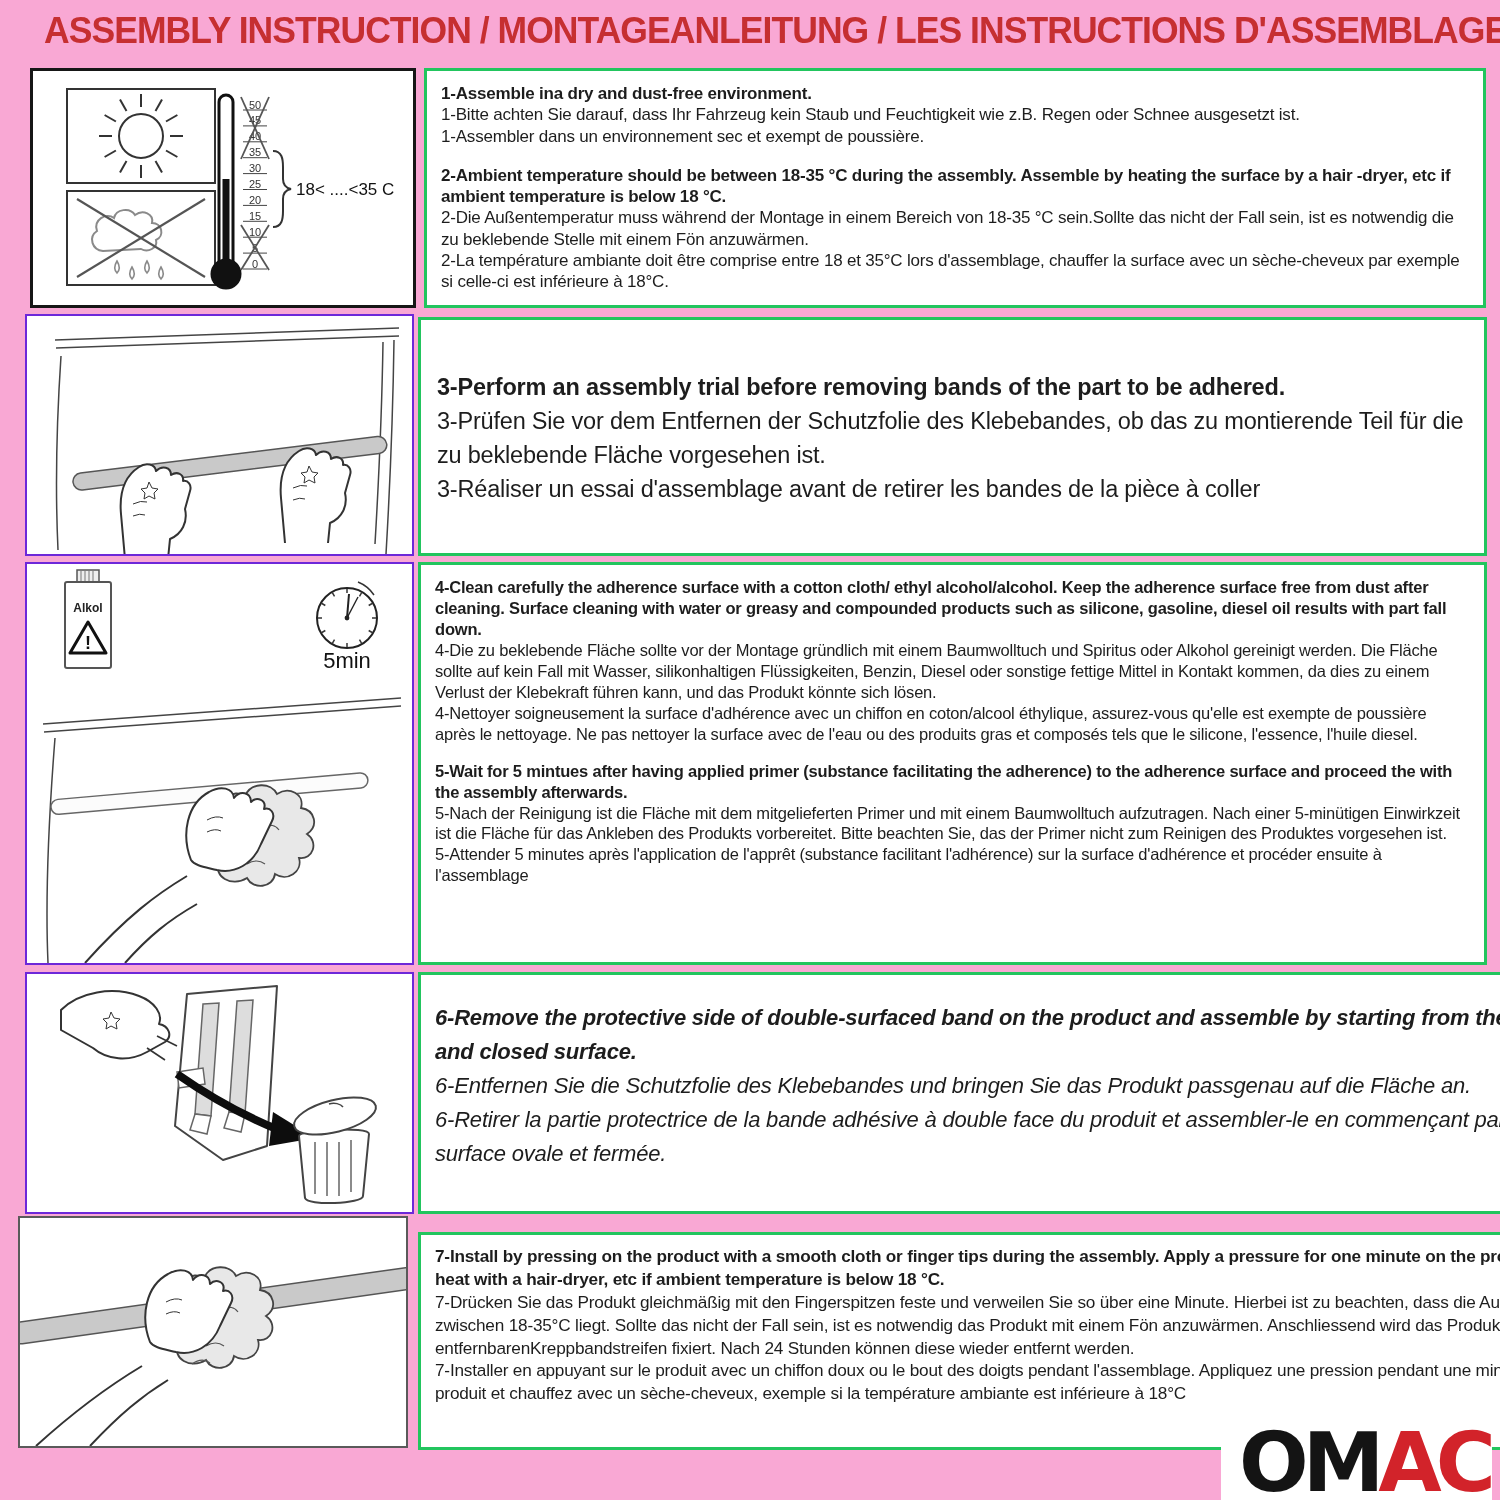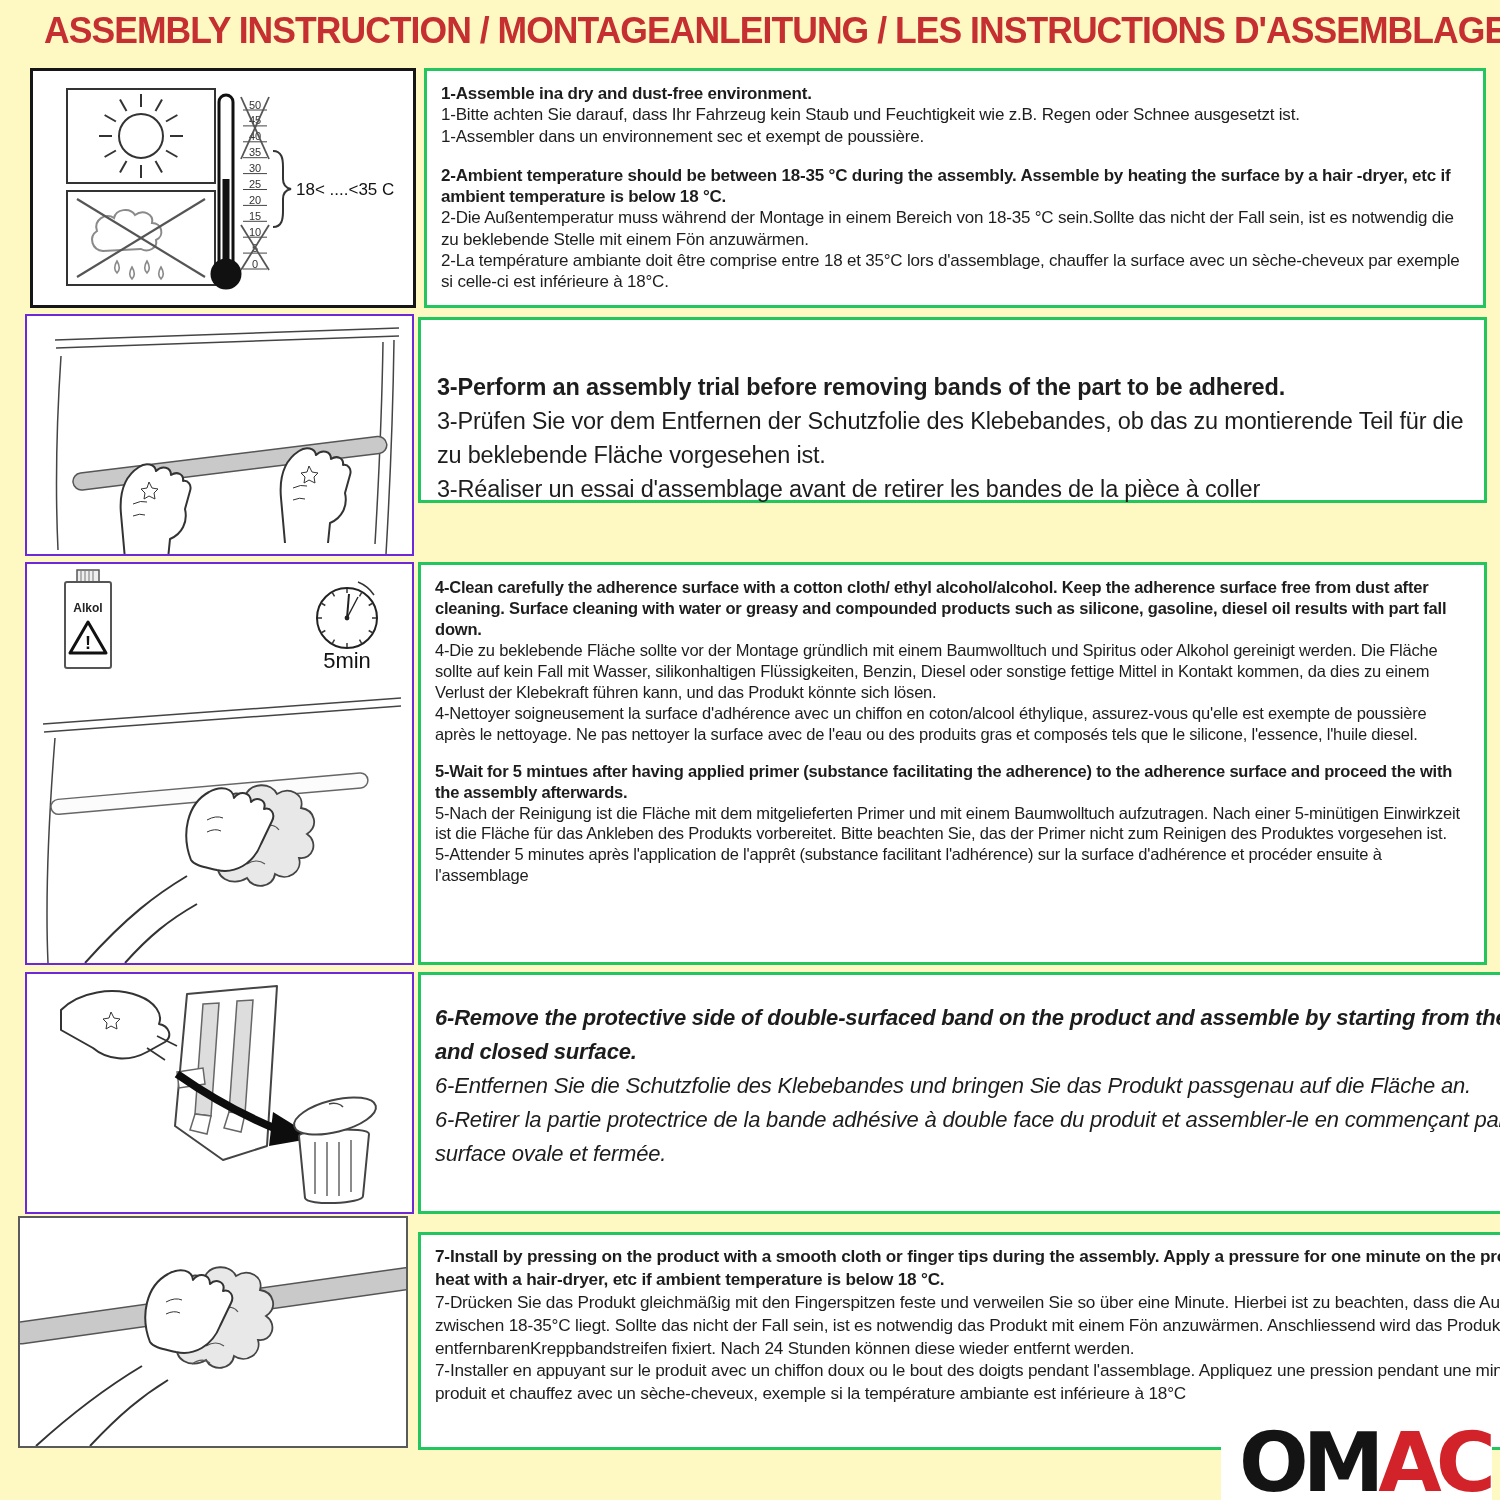--- a/index.html
+++ b/index.html
@@ -1,36 +1,36 @@
 <!DOCTYPE html>
 <html><head>
 <meta charset="utf-8">
 <style>
   html,body{margin:0;padding:0;}
   body{
     width:1500px;height:1500px;background:#ffffff;
     font-family:"Liberation Sans",sans-serif;color:#1d1d1d;
     -webkit-font-smoothing:antialiased;
   }
-  .page{position:relative;width:1500px;height:1500px;overflow:hidden;background:#fef9c3;}
+  .page{position:relative;width:1500px;height:1500px;overflow:hidden;background:#f9a8d4;}
   .title{
     position:absolute;left:44px;top:10px;width:1450px;
     font-size:37px;font-weight:bold;letter-spacing:-1px;color:#c62f31;
     transform:scaleX(.96);transform-origin:left top;white-space:nowrap;
   }
   .box{position:absolute;background:#fff;box-sizing:border-box;}
   .illus{border:2px solid #6d28d9;}
   .text{border:3px solid #22c55e;padding:12px 16px 8px 14px;letter-spacing:-0.2px;}
   .text p{margin:0;}
   .b{font-weight:bold;}
   #illus1{left:30px;top:68px;width:386px;height:240px;border-width:3px;border-color:#161616;}
   #text1{left:424px;top:68px;width:1062px;height:240px;font-size:17px;line-height:1.25;}
   #text1 .gap{margin-top:18px;}
   #illus2{left:25px;top:314px;width:389px;height:242px;}
-  #text2{left:418px;top:317px;width:1069px;height:186px;font-size:23.5px;line-height:1.45;padding-top:50px;padding-left:16px;}
+  #text2{left:418px;top:317px;width:1069px;height:239px;font-size:23.5px;line-height:1.45;padding-top:50px;padding-left:16px;}
   #illus3{left:25px;top:562px;width:389px;height:403px;}
   #text3{left:418px;top:562px;width:1069px;height:403px;font-size:16.5px;line-height:1.27;}
   #text3 .gap{margin-top:16px;}
   #illus4{left:25px;top:972px;width:389px;height:242px;}
   #text4{left:418px;top:972px;width:1164px;height:242px;font-size:22px;line-height:1.55;padding-top:26px;font-style:italic;}
   #illus5{left:18px;top:1216px;width:390px;height:232px;border-color:#5a5a5a;}
   #text5{left:418px;top:1232px;width:1214px;height:218px;font-size:17.2px;line-height:1.33;padding-top:10px;}
   svg{display:block;}
   .logo{
     position:absolute;right:8px;bottom:-6px;z-index:6;background:#fff;

